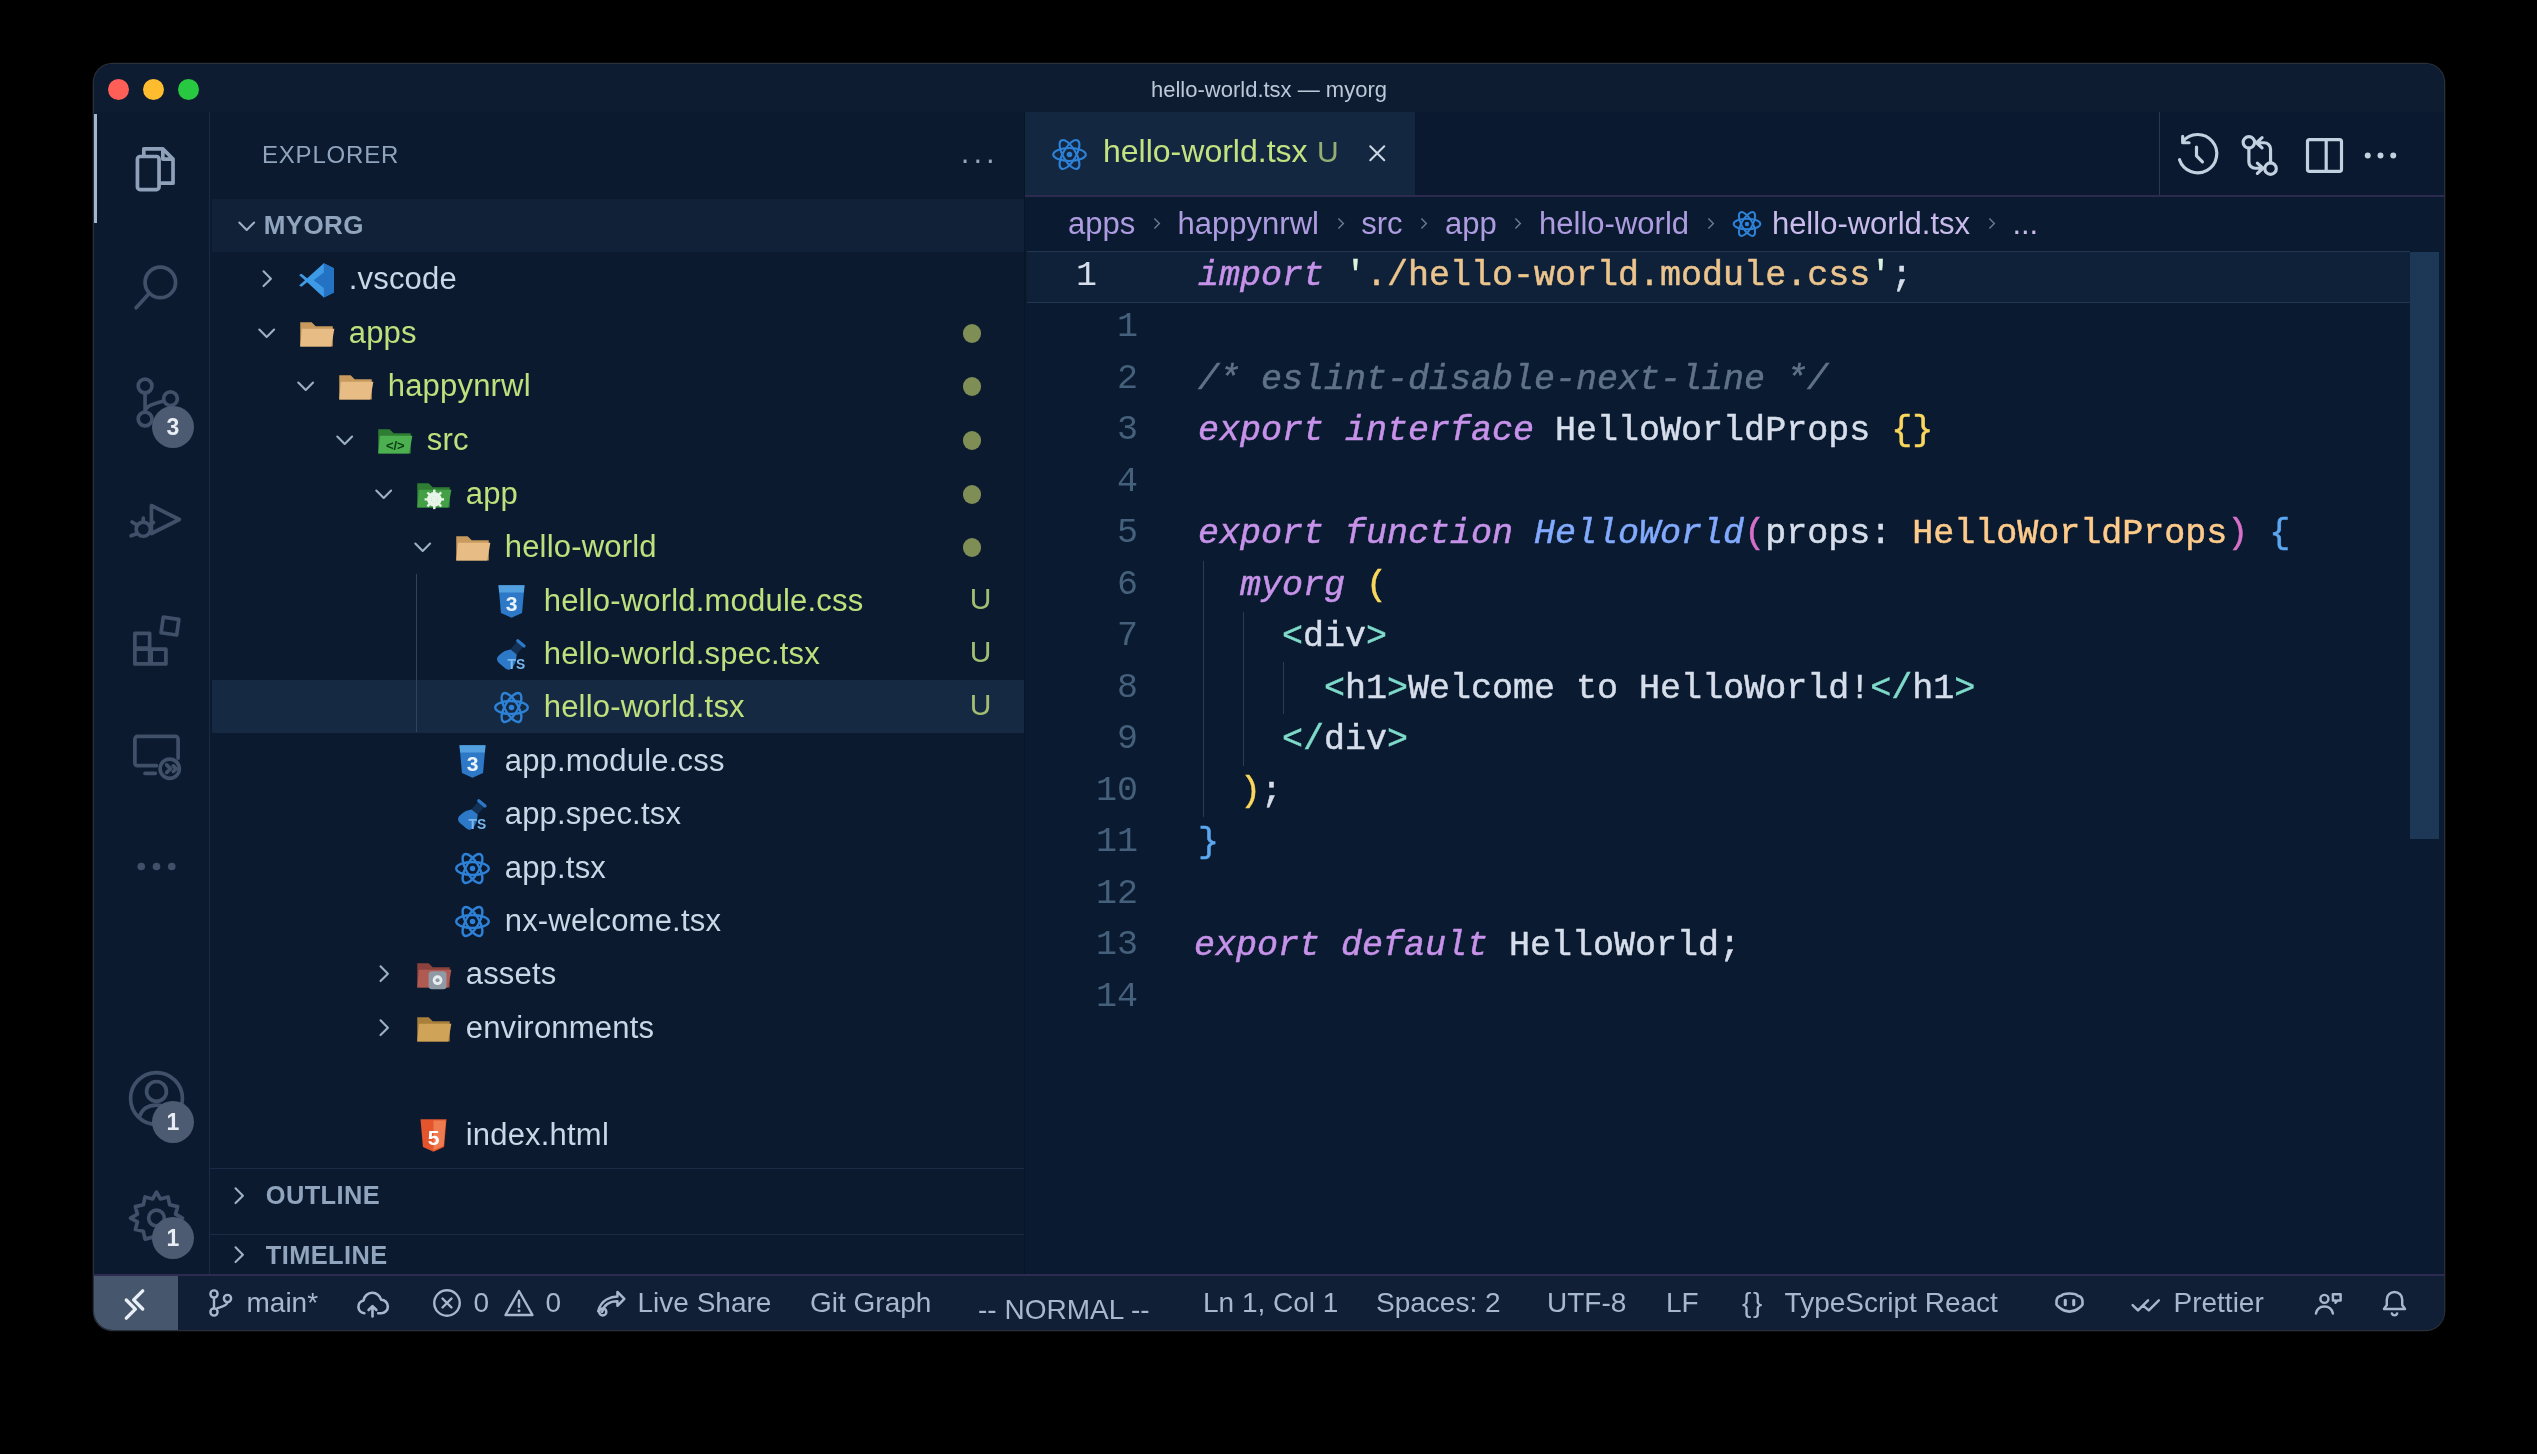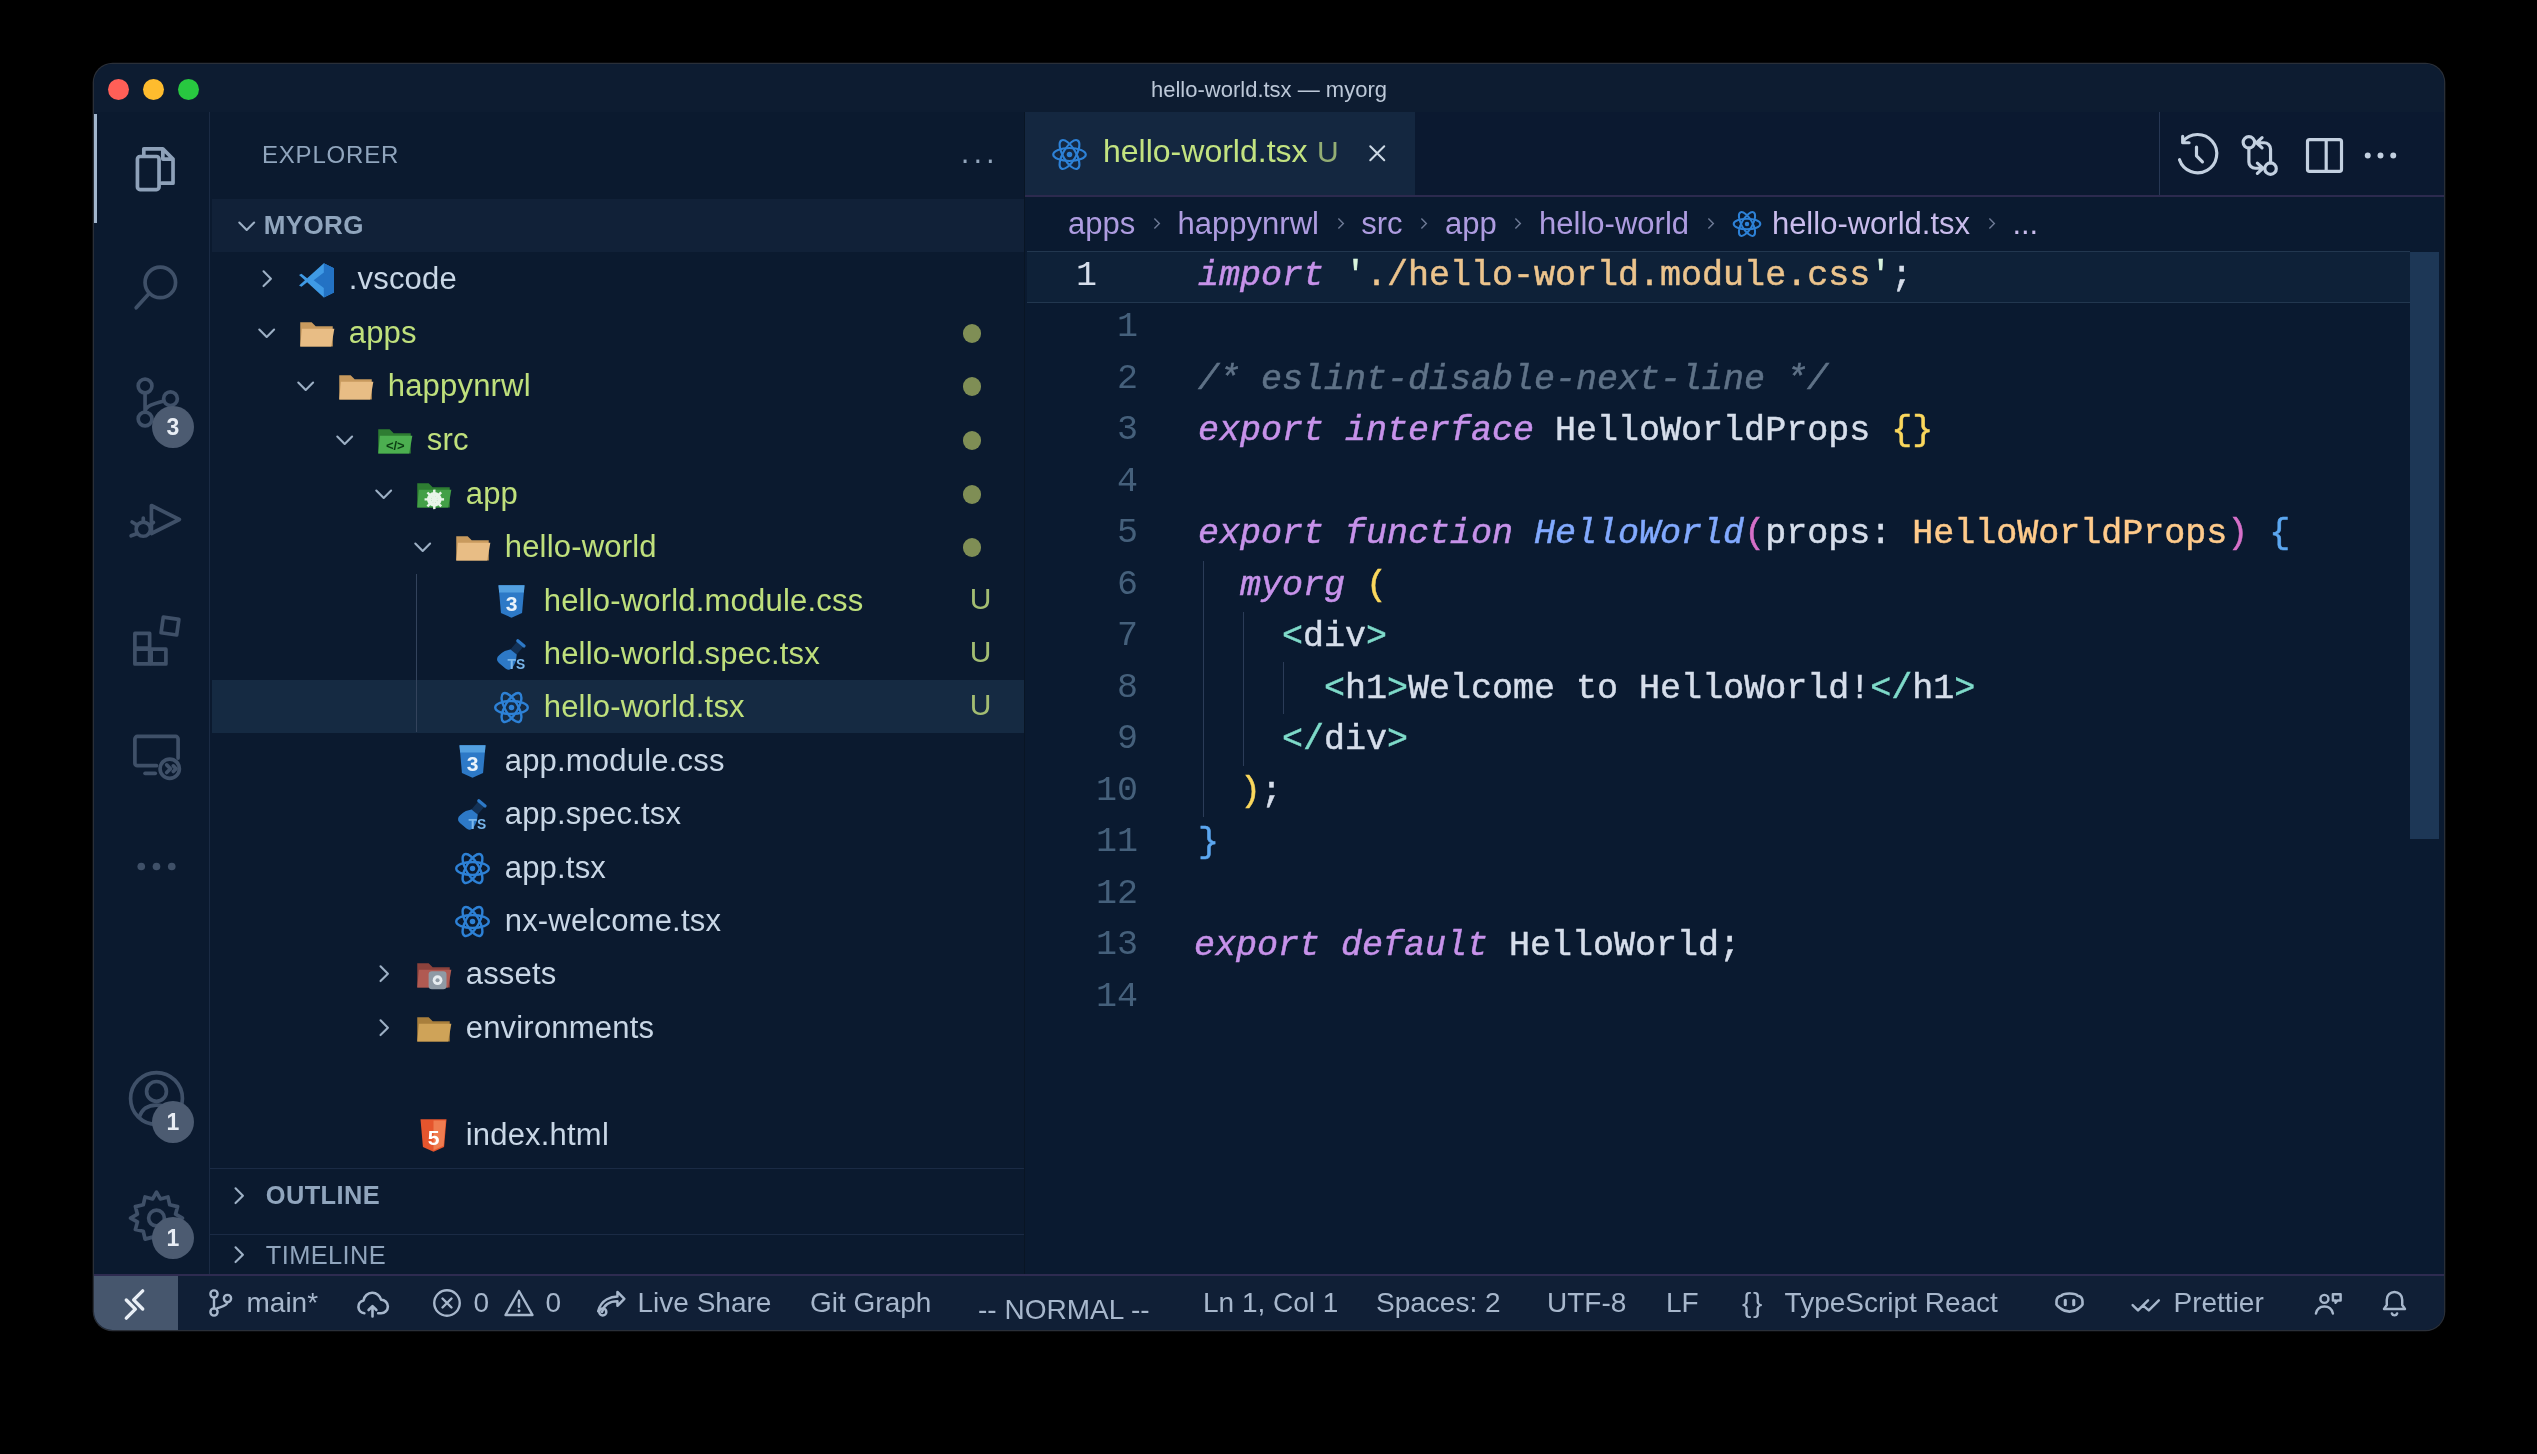--- a/index.html
+++ b/index.html
@@ -364,21 +364,21 @@
       </div>
       <span style="font-size:25.4px;color:#90a5bd;font-weight:700;letter-spacing:0.4px;margin-left:14.4px">OUTLINE</span>
     </div>
 <div class="abs" style="left:116px;top:1170px;width:814px;height:0.8px;background:#1b2b45"></div>
 <div class="abs" style="left:116px;top:1170px;width:814px;height:42px;display:flex;align-items:center">
       <div style="margin-left:16px">
         <svg viewBox="0 0 24 24" width="25.4" height="25.4">
           <path style="fill:none;stroke:#9db0c5;stroke-width:2;stroke-linecap:round;stroke-linejoin:round" d="M9 5 l7 7 -7 7"></path>
         </svg>
       </div>
-      <span style="font-size:25.4px;color:#90a5bd;font-weight:400;letter-spacing:0.4px;margin-left:14.4px">TIMELINE</span>
+      <span style="font-size:25.4px;color:#90a5bd;font-weight:700;letter-spacing:0.4px;margin-left:14.4px">TIMELINE</span>
     </div>
 <div class="abs" style="left:930px;top:48px;width:1.7px;height:1164px;background:#091524"></div>
 <div class="abs" style="left:931px;top:48px;width:1419px;height:1164px;background:#0a1a30"></div>
 <div class="abs" style="left:931px;top:48px;width:1419px;height:83px;background:#0b1930"></div>
 <div class="abs" style="left:931px;top:131px;width:1419px;height:1.7px;background:#2c2a4e"></div>
 <div class="abs" style="left:931px;top:48px;width:390px;height:83px;background:#142740">
       <div class="abs" style="left:24.6px;top:23px">
         <svg viewBox="0 0 48 48" width="39" height="39">
           <g fill="none" stroke="#2d81d6" stroke-width="2.7">
             <ellipse cx="24" cy="24" rx="20" ry="8"></ellipse>

